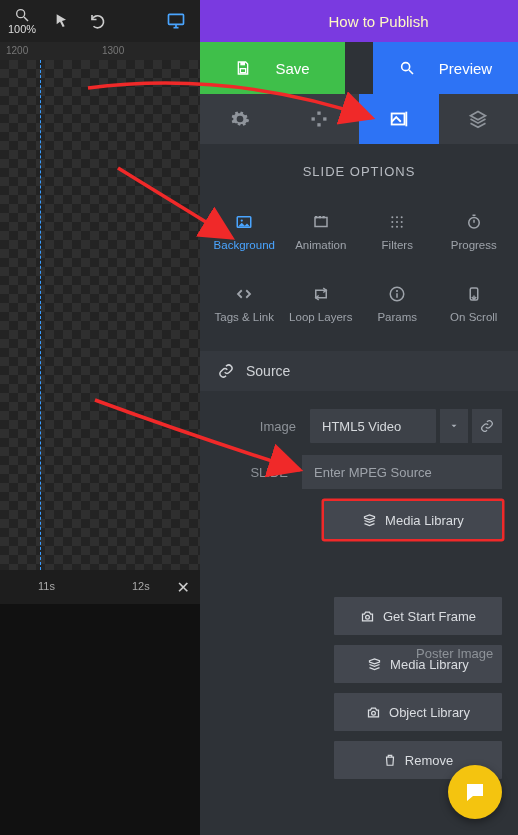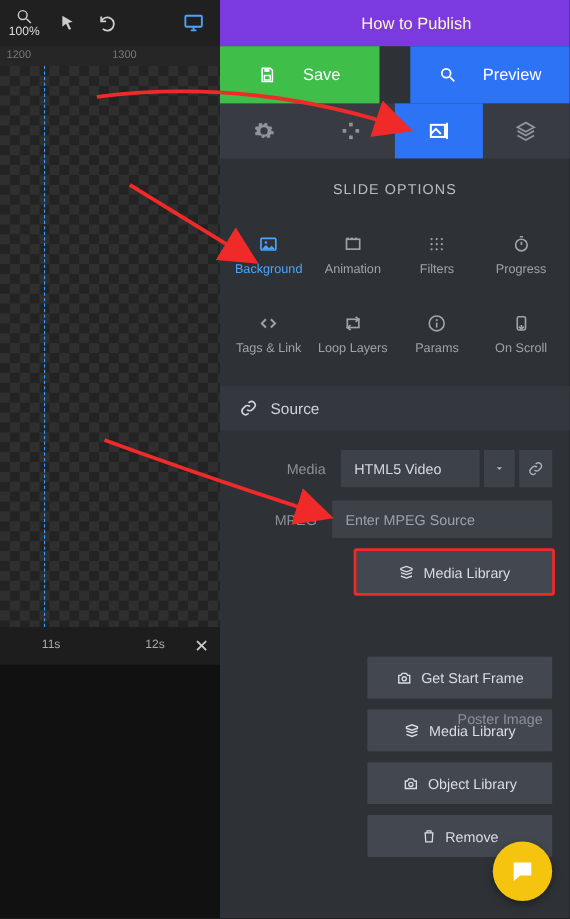--- a/index.html
+++ b/index.html
@@ -277,40 +277,40 @@
     <div class="source-header">
       <svg width="16" height="16" viewBox="0 0 24 24" fill="none" stroke="#cfd2d6" stroke-width="2.2">
           <path d="M10 14a5 5 0 0 0 7 0l3-3a5 5 0 0 0-7-7l-1 1"></path>
           <path d="M14 10a5 5 0 0 0-7 0l-3 3a5 5 0 0 0 7 7l1-1"></path>
         </svg>
       <span>Source</span>
     </div>
 
     <div class="form-area">
       <div class="row">
-        <div class="lab">Media</div>
+        <div class="lab">Image</div>
         <div class="ctrl">
           <div class="select-box">
               <span>HTML5 Video</span>
             </div>
           <div class="dd-caret">
               <svg width="10" height="10" viewBox="0 0 24 24" fill="#aab0b8">
                 <path d="M6 9l6 6 6-6z"></path>
               </svg>
             </div>
           <div class="link-ico">
               <svg width="14" height="14" viewBox="0 0 24 24" fill="none" stroke="#aab0b8" stroke-width="2.2">
                 <path d="M10 14a5 5 0 0 0 7 0l3-3a5 5 0 0 0-7-7l-1 1"></path>
                 <path d="M14 10a5 5 0 0 0-7 0l-3 3a5 5 0 0 0 7 7l1-1"></path>
               </svg>
             </div>
         </div>
       </div>
       <div class="row">
-        <div class="lab">MPEG</div>
+        <div class="lab">SLIDE</div>
         <div class="ctrl">
           <input class="text-input" placeholder="Enter MPEG Source" style="">
         </div>
       </div>
       <div class="btn-col">
         <div class="btn hl">
           <svg width="15" height="15" viewBox="0 0 24 24" fill="#dadde1">
               <path d="M4 6l8-3 8 3v2l-8 3-8-3zM4 12l8 3 8-3m-16 5l8 3 8-3" fill="none" stroke="#dadde1" stroke-width="2"></path>
             </svg>
           <span>Media Library</span>

